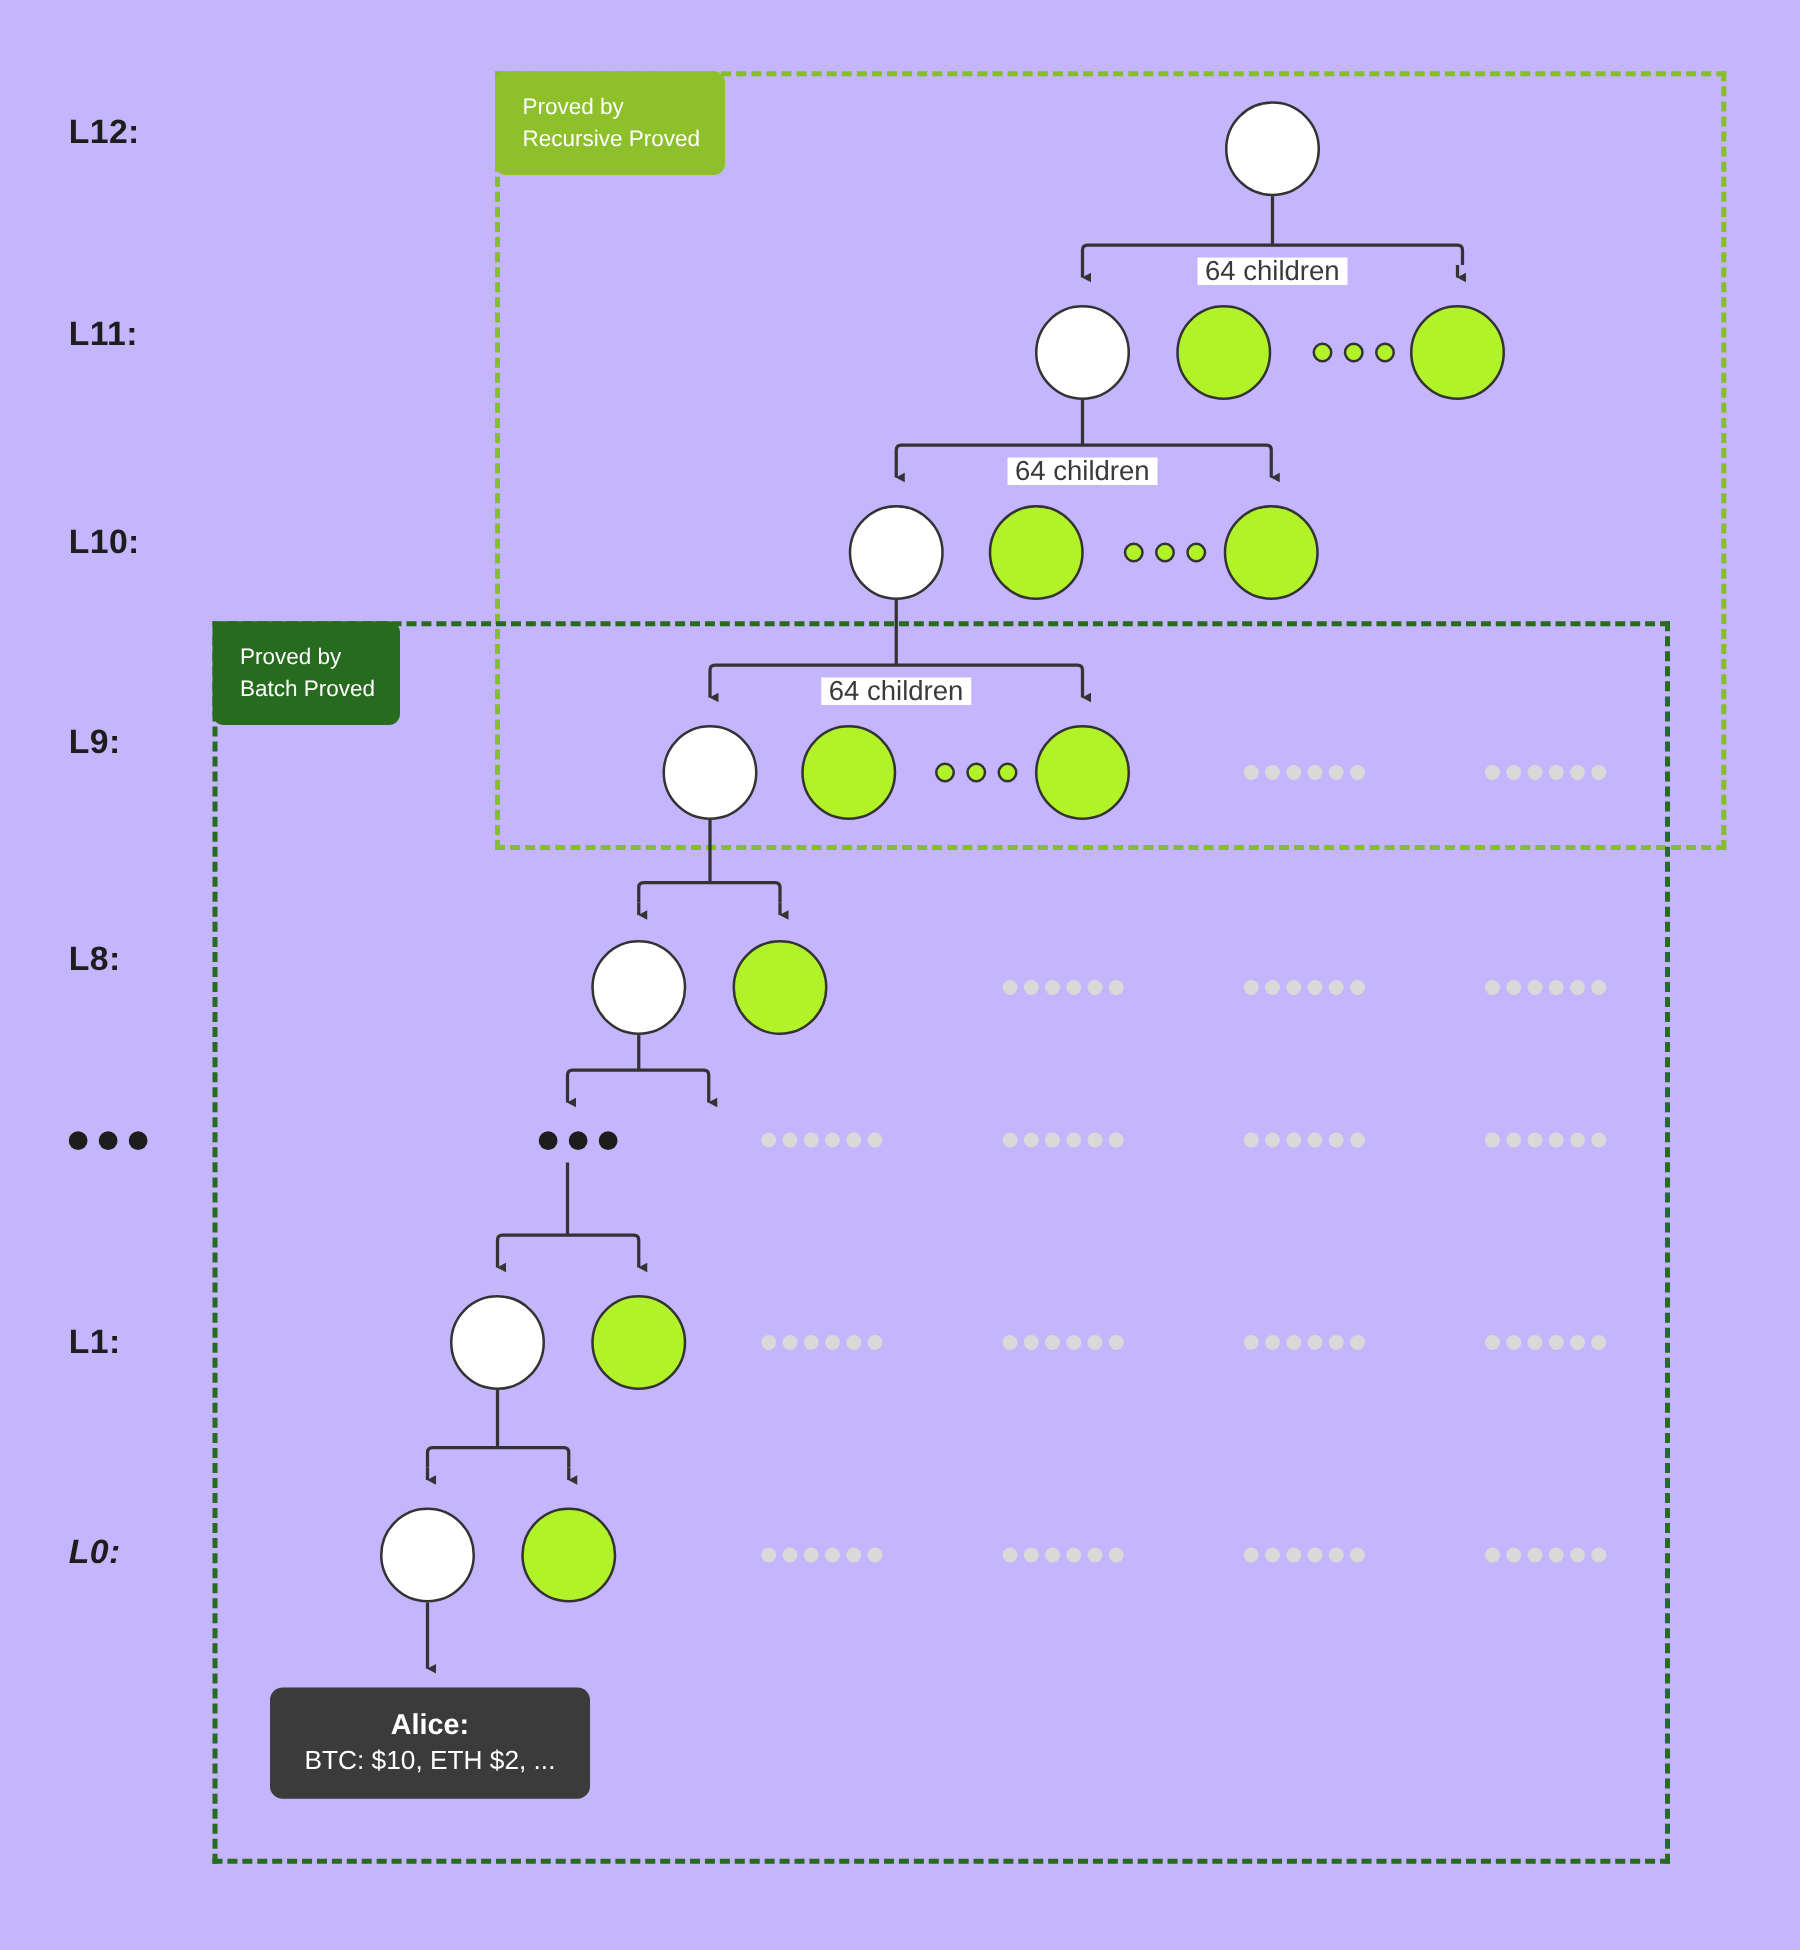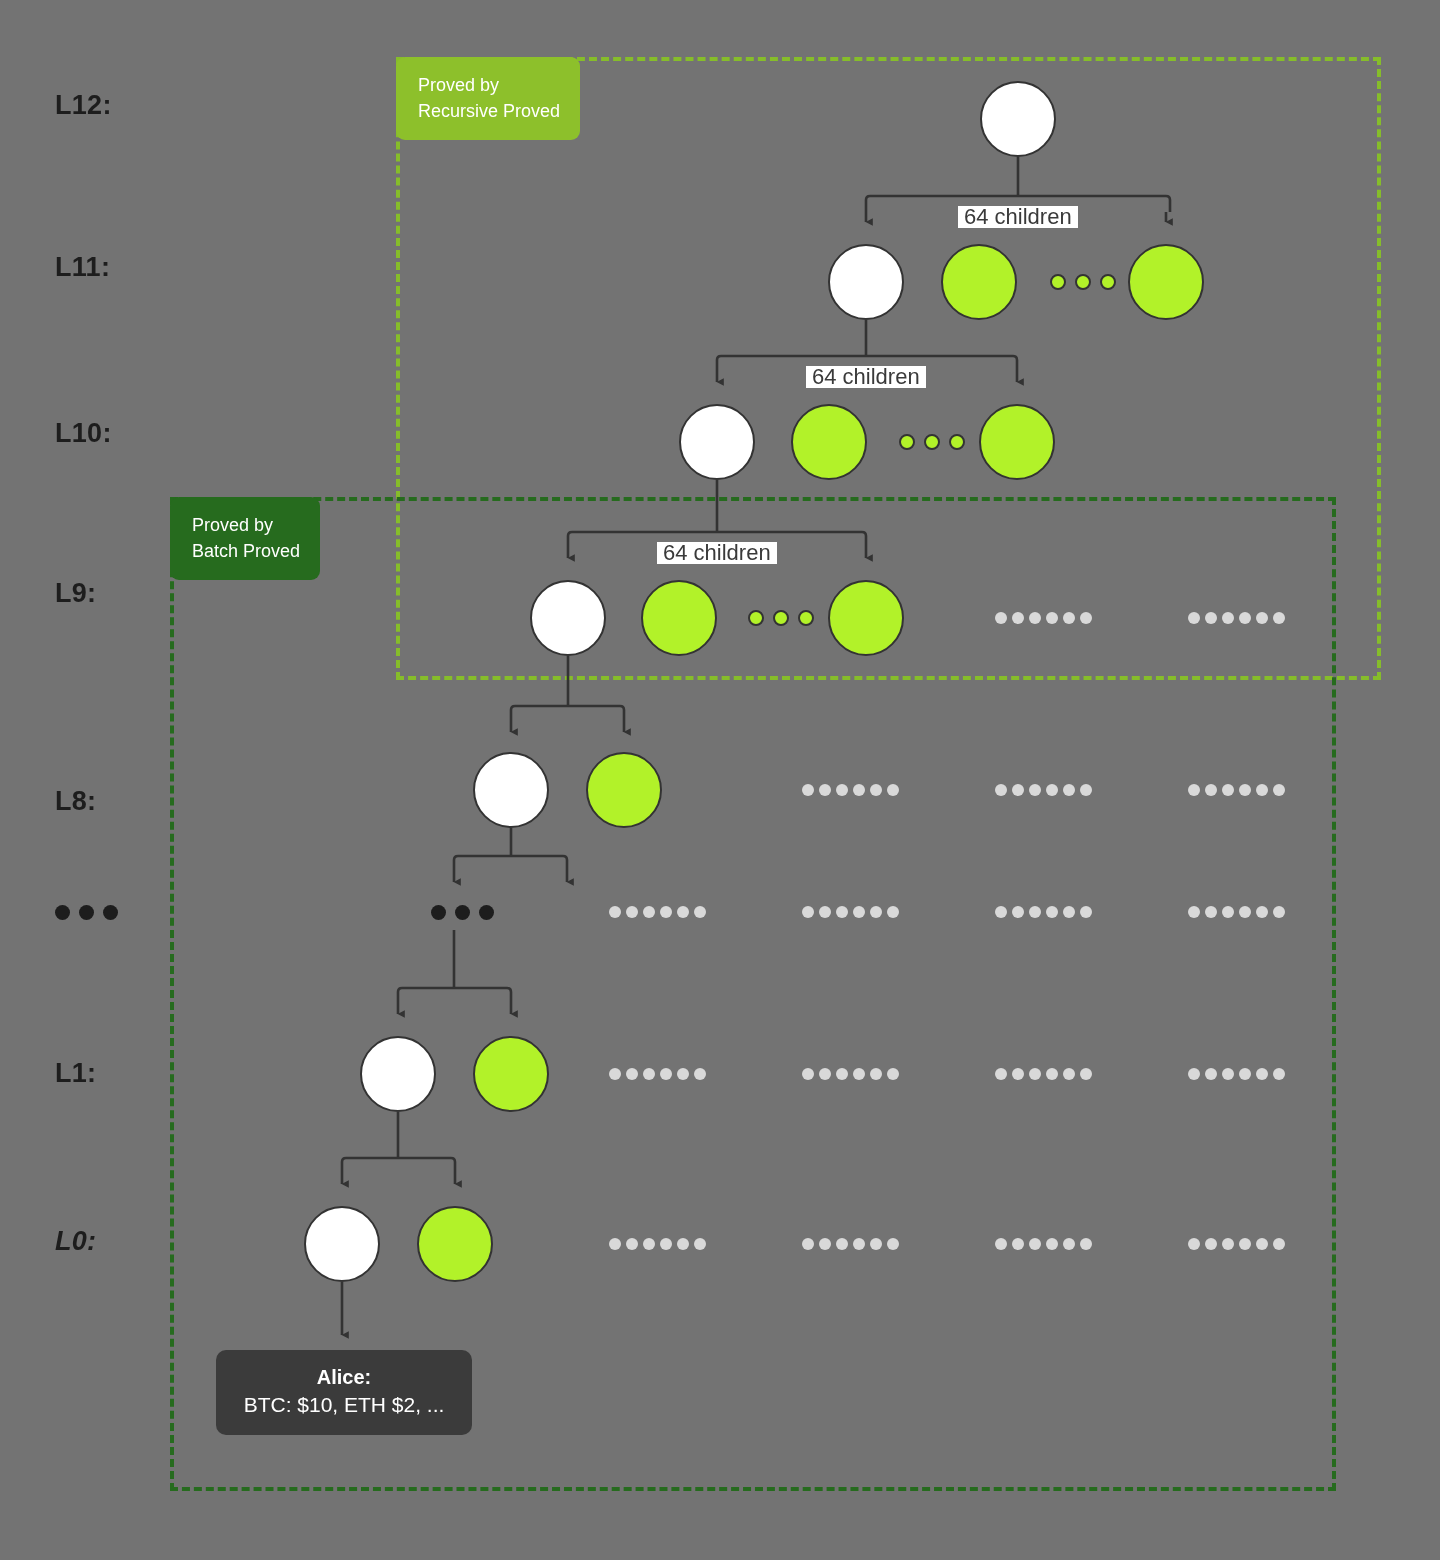--- a/index.html
+++ b/index.html
@@ -5,21 +5,21 @@
   html,body{margin:0;padding:0;background:#ffffff;}
   body{
     font-family:"Liberation Sans","DejaVu Sans",sans-serif;
     -webkit-font-smoothing:antialiased;
   }
   #stage{
     position:relative;
     width:1440px;
     height:1560px;
     overflow:hidden;
-    background:#737373;
+    background:#c4b5fd;
   }
   
   #wires{
     position:absolute;
     left:0;top:0;
     width:1440px;height:1560px;
     pointer-events:none;
   }
   
   .lvl-label{
@@ -129,21 +129,21 @@
     box-sizing:border-box;
     background:#3b3b3b;
     border-radius:10px;
     color:#ffffff;
     text-align:center;
     padding:14px 20px 16px;
     z-index:6;
   }
   .leaf-card .title{
     display:block;
-    font-size:20px;
+    font-size:23px;
     font-weight:700;
     line-height:1.35;
   }
   .leaf-card .detail{
     display:block;
     font-size:21px;
     font-weight:400;
     line-height:1.35;
   }
 </style>
@@ -200,21 +200,21 @@
       <line x1="455" y1="1174" x2="455" y2="1184" marker-end="url(#ah)"></line>
 
       <line x1="342" y1="1282" x2="342" y2="1335" marker-end="url(#ah)"></line>
     </g>
   </svg>
 
   <div class="lvl-label" style="left:55px;top:92px;">L12:</div>
   <div class="lvl-label" style="left:55px;top:254px;">L11:</div>
   <div class="lvl-label" style="left:55px;top:420px;">L10:</div>
   <div class="lvl-label" style="left:55px;top:580px;">L9:</div>
-  <div class="lvl-label" style="left:55px;top:788px;">L8:</div>
+  <div class="lvl-label" style="left:55px;top:754px;">L8:</div>
   <div class="lvl-label" style="left:55px;top:1060px;">L1:</div>
   <div class="lvl-label" style="left:55px;top:1228px;font-style:italic;">L0:</div>
 
   <div class="black-dots" style="left:55px;top:905px;">
     <i></i>
     <i></i>
     <i></i>
   </div>
 
   <div class="black-dots" style="left:431px;top:905px;">

